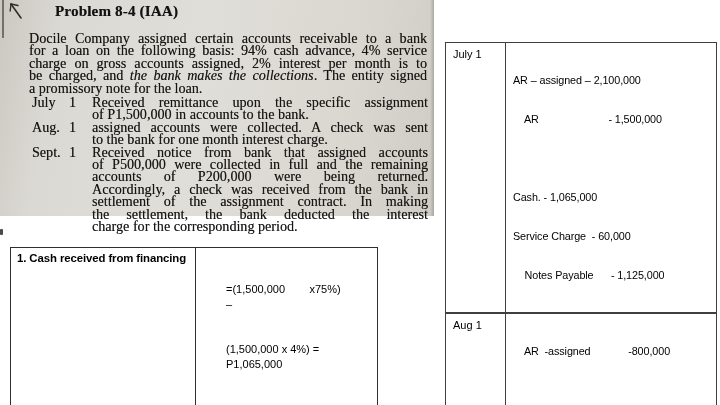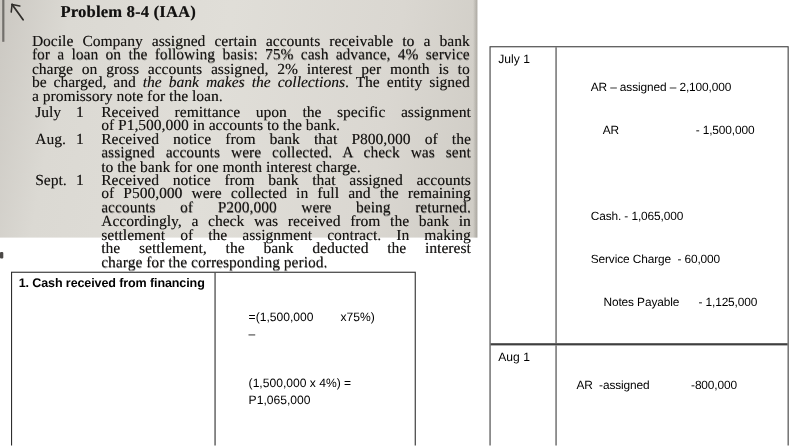--- a/index.html
+++ b/index.html
@@ -56,61 +56,60 @@
   .jrnl {
     position:absolute; left:445px; top:42px; width:272px;
     border:1.8px solid #3f3f3f; background:#ffffff; color:#000;
   }
   .j-row { display:grid; grid-template-columns:60px 1fr; }
   .j-row + .j-row { border-top:2px solid #3f3f3f; }
   .j-date { padding:5px 4px 4px 7px; font-size:11px; border-right:1.5px solid #3f3f3f; }
   .j-cell { padding:5px 3px 4px 7px; font-size:10.8px; line-height:13px;
     white-space:pre; letter-spacing:-.1px; }
   .j-line { min-height:13px; }
-  .jr1 { min-height:82px;gap:24px; } .jr2 { min-height:66px; }
+  .jr1 { min-height:82px; } .jr2 { min-height:66px; }
 </style>
 </head>
 <body>
 
 <div id="stage">
 
   <div class="scan">
     <div class="edge-smudge"></div>
     <div class="ink-dot"></div>
     <svg class="pen-arrow" viewBox="0 0 26 20">
       <path d="M14 17 L4 3" stroke="#2f2d2a" stroke-width="1.6" fill="none" stroke-linecap="round"></path>
       <path d="M4 3 L3.2 10" stroke="#2f2d2a" stroke-width="1.4" fill="none" stroke-linecap="round"></path>
       <path d="M4 3 L11 4.5" stroke="#2f2d2a" stroke-width="1.4" fill="none" stroke-linecap="round"></path>
     </svg>
 
     <div class="scan-title">Problem 8-4 (IAA)</div>
 
     <div class="scan-body">
       <div class="para">
         <div class="jl">Docile Company assigned certain accounts receivable to a bank</div>
-        <div class="jl">for a loan on the following basis: 75% cash advance, 4% service</div>
+        <div class="jl">for a loan on the following basis: 94% cash advance, 4% service</div>
         <div class="jl">charge on gross accounts assigned, 2% interest per month is to</div>
         <div class="jl"><span>be charged, and </span><em>the bank makes the collections</em><span>. The entity signed</span></div>
         <div>a promissory note for the loan.</div>
       </div>
 
       <div class="entries">
         <div class="entry">
           <span class="mo">July</span>
           <span class="dy">1</span>
           <div class="etext">
             <div class="jl">Received remittance upon the specific assignment</div>
             <div>of P1,500,000 in accounts to the bank.</div>
           </div>
         </div>
         <div class="entry">
           <span class="mo">Aug.</span>
           <span class="dy">1</span>
           <div class="etext">
-            <div class="jl">Received notice from bank that P800,000 of the</div>
             <div class="jl">assigned accounts were collected. A check was sent</div>
             <div>to the bank for one month interest charge.</div>
           </div>
         </div>
         <div class="entry">
           <span class="mo">Sept.</span>
           <span class="dy">1</span>
           <div class="etext">
             <div class="jl">Received notice from bank that assigned accounts</div>
             <div class="jl">of P500,000 were collected in full and the remaining</div>

